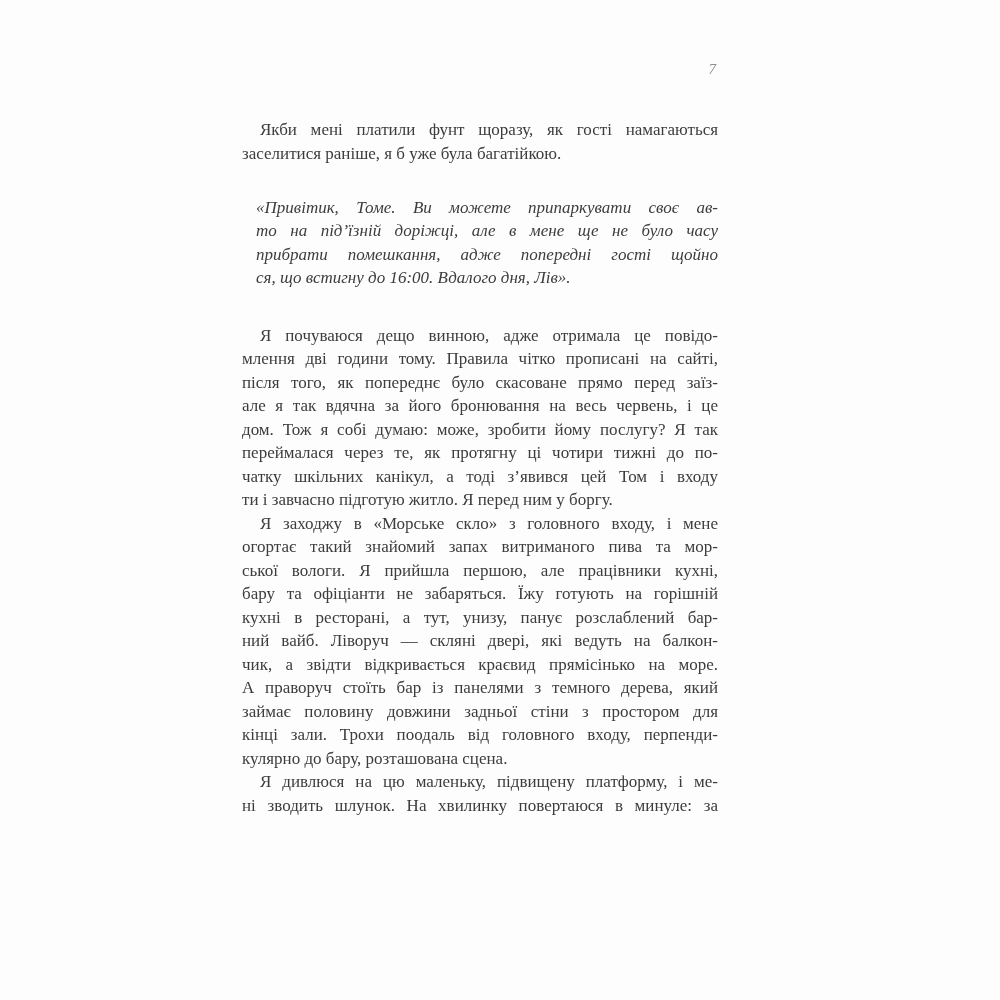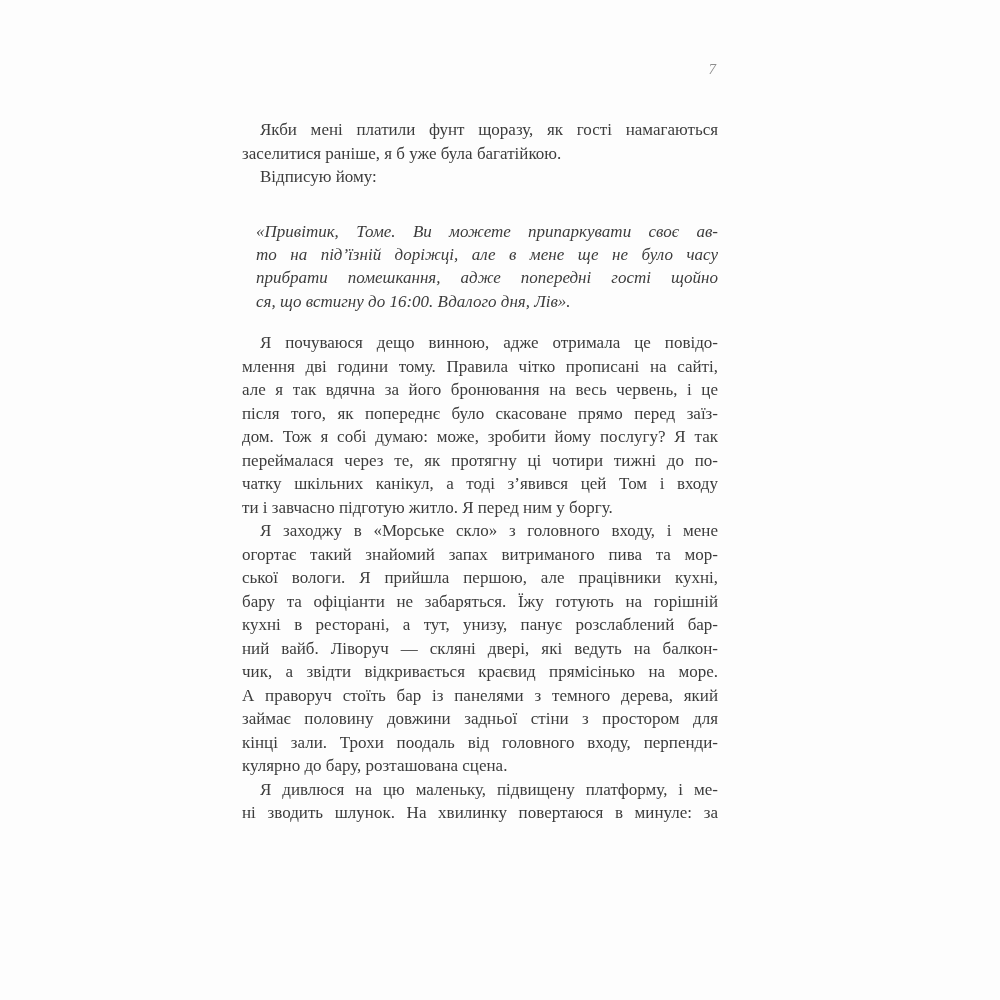--- a/index.html
+++ b/index.html
@@ -32,49 +32,46 @@
     text-align: justify;
     text-align-last: justify;
     white-space: normal;
   }
   .para .line:first-child { text-indent: 18px; }
   .para:not(.continues) .line:last-child { text-align-last: left; }
   .quote {
     font-style: italic;
     padding-left: 14px;
     margin-top: 31px;
-    margin-bottom: 18px;
+    margin-bottom: 34px;
     line-height: 23.4px;
   }
   .quote .line:first-child { text-indent: 0; }
 </style>
 </head>
 <body>
 
 <div class="page">
   <div class="page-number">7</div>
   <div class="text-block">
     <div class="para">
         <div class="line">Якби мені платили фунт щоразу, як гості намагаються</div>
         <div class="line">заселитися раніше, я б уже була багатійкою.</div>
       </div>
-    <div class="para">
-        <div class="line">Відписую йому:</div>
-      </div>
     <div class="para quote">
         <div class="line">«Привітик, Томе. Ви можете припаркувати своє ав-</div>
         <div class="line">то на під’їзній доріжці, але в мене ще не було часу</div>
         <div class="line">прибрати помешкання, адже попередні гості щойно</div>
         <div class="line">ся, що встигну до 16:00. Вдалого дня, Лів».</div>
       </div>
     <div class="para">
         <div class="line">Я почуваюся дещо винною, адже отримала це повідо-</div>
         <div class="line">млення дві години тому. Правила чітко прописані на сайті,</div>
+        <div class="line">після того, як попереднє було скасоване прямо перед заїз-</div>
         <div class="line">але я так вдячна за його бронювання на весь червень, і це</div>
-        <div class="line">після того, як попереднє було скасоване прямо перед заїз-</div>
         <div class="line">дом. Тож я собі думаю: може, зробити йому послугу? Я так</div>
         <div class="line">переймалася через те, як протягну ці чотири тижні до по-</div>
         <div class="line">чатку шкільних канікул, а тоді з’явився цей Том і входу</div>
         <div class="line">ти і завчасно підготую житло. Я перед ним у боргу.</div>
       </div>
     <div class="para">
         <div class="line">Я заходжу в «Морське скло» з головного входу, і мене</div>
         <div class="line">огортає такий знайомий запах витриманого пива та мор-</div>
         <div class="line">ської вологи. Я прийшла першою, але працівники кухні,</div>
         <div class="line">бару та офіціанти не забаряться. Їжу готують на горішній</div>

